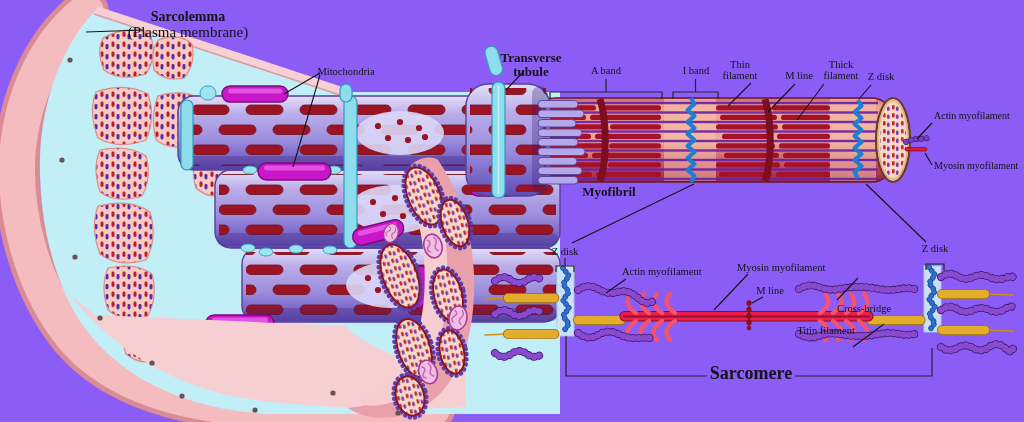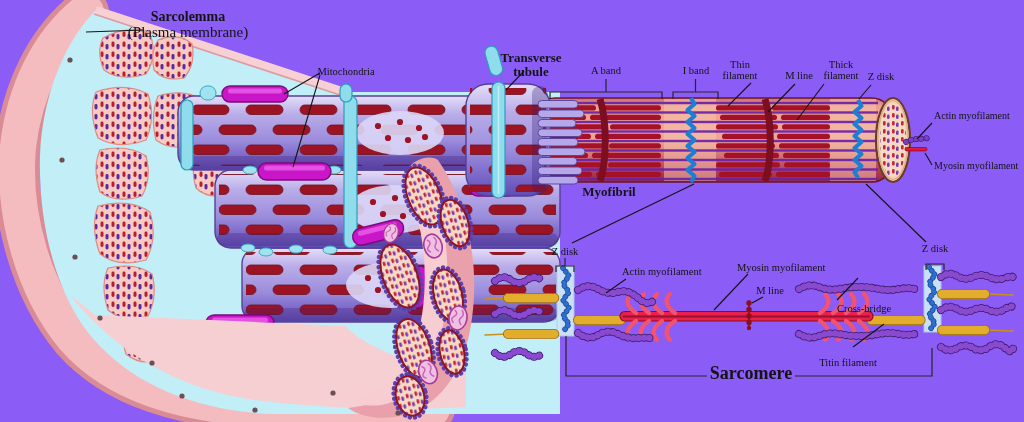--- a/index.html
+++ b/index.html
@@ -461,17 +461,17 @@
 </div>
 <div class="lbl ctr s105" style="left:881px;top:71px;">Z disk</div>
 <div class="lbl s10" style="left:934px;top:111px;">Actin myofilament</div>
 <div class="lbl s10" style="left:934px;top:161px;">Myosin myofilament</div>
 <div class="lbl ctr b13" style="left:609px;top:185px;">Myofibril</div>
 <div class="lbl ctr s105" style="left:565px;top:246px;">Z disk</div>
 <div class="lbl s105" style="left:622px;top:266px;">Actin myofilament</div>
 <div class="lbl s105" style="left:737px;top:262px;">Myosin myofilament</div>
 <div class="lbl ctr s105" style="left:770px;top:285px;">M line</div>
 <div class="lbl ctr s105" style="left:864px;top:265px;margin-top:38px;">Cross-bridge</div>
-<div class="lbl ctr s105" style="left:826px;top:357px;margin-left:22px;">Titin filament</div>
+<div class="lbl ctr s105" style="left:826px;top:325px;">Titin filament</div>
 <div class="lbl ctr s105" style="left:935px;top:243px;">Z disk</div>
 <div class="lbl ctr b15" style="left:751px;top:364px;">Sarcomere</div>
 
 </div>
 
 </body></html>

